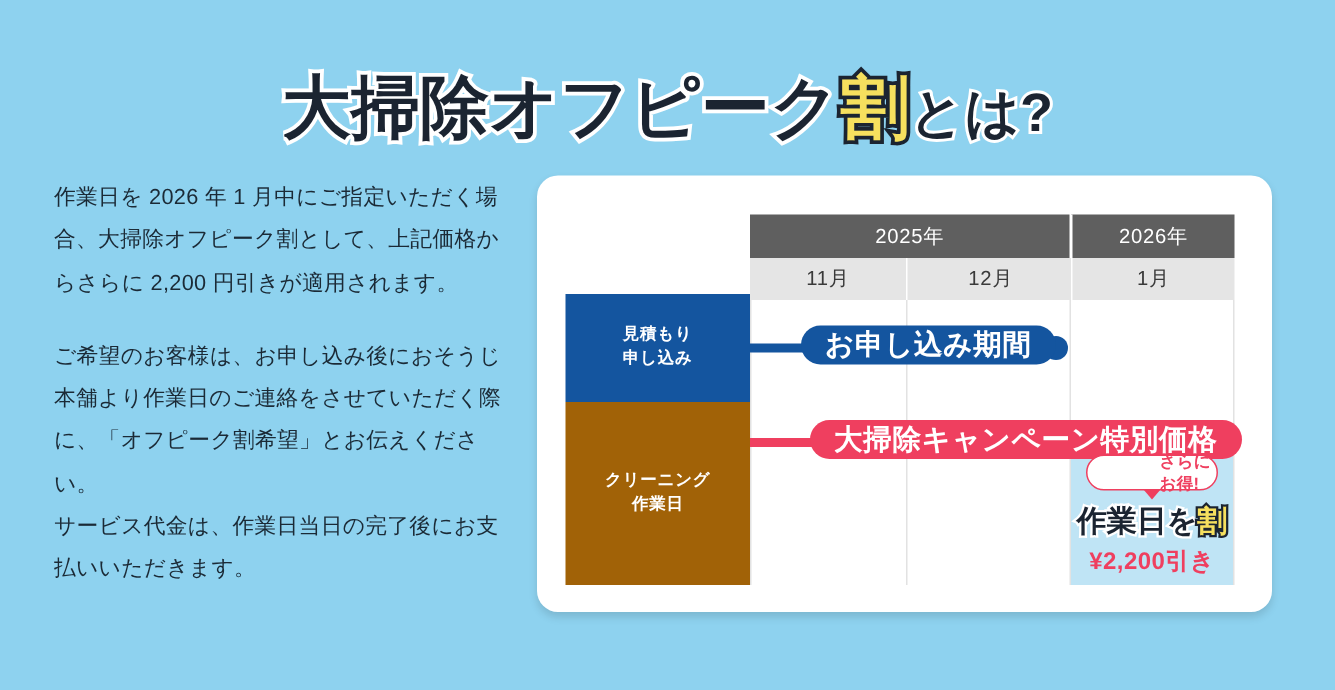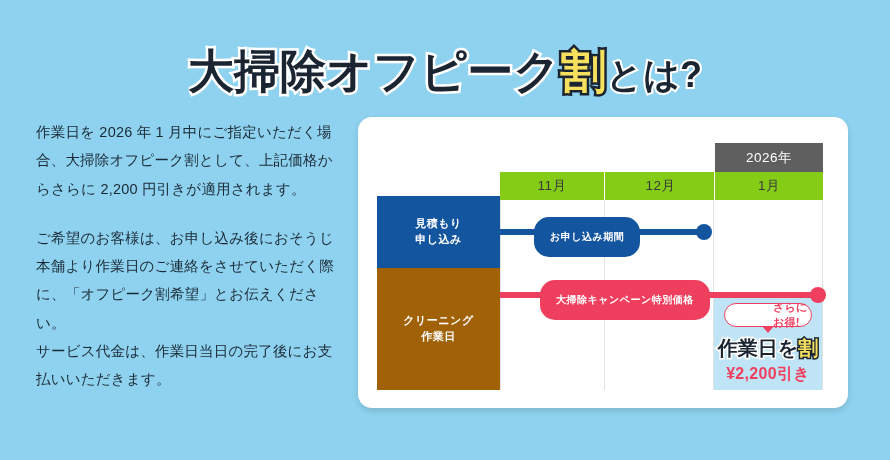--- a/index.html
+++ b/index.html
@@ -71,21 +71,21 @@
     background: #5f5f5f; color: #ffffff;
     font-size: 13.5px;
     display: flex; align-items: center; justify-content: center;
     letter-spacing: 0.5px;
   }
   .hdr-year.y2025 { left: 142px; width: 213px; }
   .hdr-year.y2026 { left: 356px; width: 109px;
     border-left: 1.5px solid #ffffff; }
   .hdr-month {
     top: 55px; height: 28px;
-    background: #84cc16; color: #3a3a3a;
+    background: #e5e5e5; color: #3a3a3a;
     font-size: 13.5px;
     display: flex; align-items: center; justify-content: center;
     letter-spacing: 0.5px;
   }
   .hdr-month.m11 { left: 142px; width: 104px; }
   .hdr-month.m12 { left: 246px; width: 112px;
     border-left: 1.5px solid #ffffff; }
   .hdr-month.m1  { left: 356px; width: 109px;
     border-left: 1.5px solid #ffffff; }
 
@@ -126,24 +126,24 @@
 
   
   .bar { position: absolute; height: 6px; }
   .bar .line { position: absolute; top: 0; height: 6px; left: 0; }
   .bar .dot {
     position: absolute; top: -5px;
     width: 16px; height: 16px; border-radius: 50%;
   }
   .bar .pill {
     position: absolute; top: -12px;
-    height: 40px; border-radius: 15px;
+    height: 26px; border-radius: 15px;
     display: flex; align-items: center; justify-content: center;
     color: #ffffff; font-weight: bold;
-    font-size: 10px; letter-spacing: 0.5px;
+    font-size: 19px; letter-spacing: 0.5px;
     white-space: nowrap; padding: 0 16px;
   }
 
   .bar.apply { left: 142px; top: 112px; }
   .bar.apply .line  { width: 208px; background: #14559f; }
   .bar.apply .dot   { left: 196px; background: #14559f; }
   .bar.apply .pill  { left: 34px; background: #14559f; }
 
   .bar.camp { left: 142px; top: 175px; }
   .bar.camp .line  { width: 322px; background: #ef3f5f; }
@@ -207,20 +207,21 @@
   </div>
 
   <div class="copy">
     <p>作業日を 2026 年 1 月中にご指定いただく場合、大掃除オフピーク割として、上記価格からさらに 2,200 円引きが適用されます。</p>
     <p style="white-space: pre-line;">ご希望のお客様は、お申し込み後におそうじ本舗より作業日のご連絡をさせていただく際に、「オフピーク割希望」とお伝えください。
 サービス代金は、作業日当日の完了後にお支払いいただきます。</p>
   </div>
 
   <div class="card">
 
+    <div class="hdr-year y2025">2025年</div>
     <div class="hdr-year y2026">2026年</div>
 
     <div class="hdr-month m11">11月</div>
     <div class="hdr-month m12">12月</div>
     <div class="hdr-month m1">1月</div>
 
     <div class="hl-col"></div>
 
     <div class="vline v0"></div>
     <div class="vline v1"></div>

